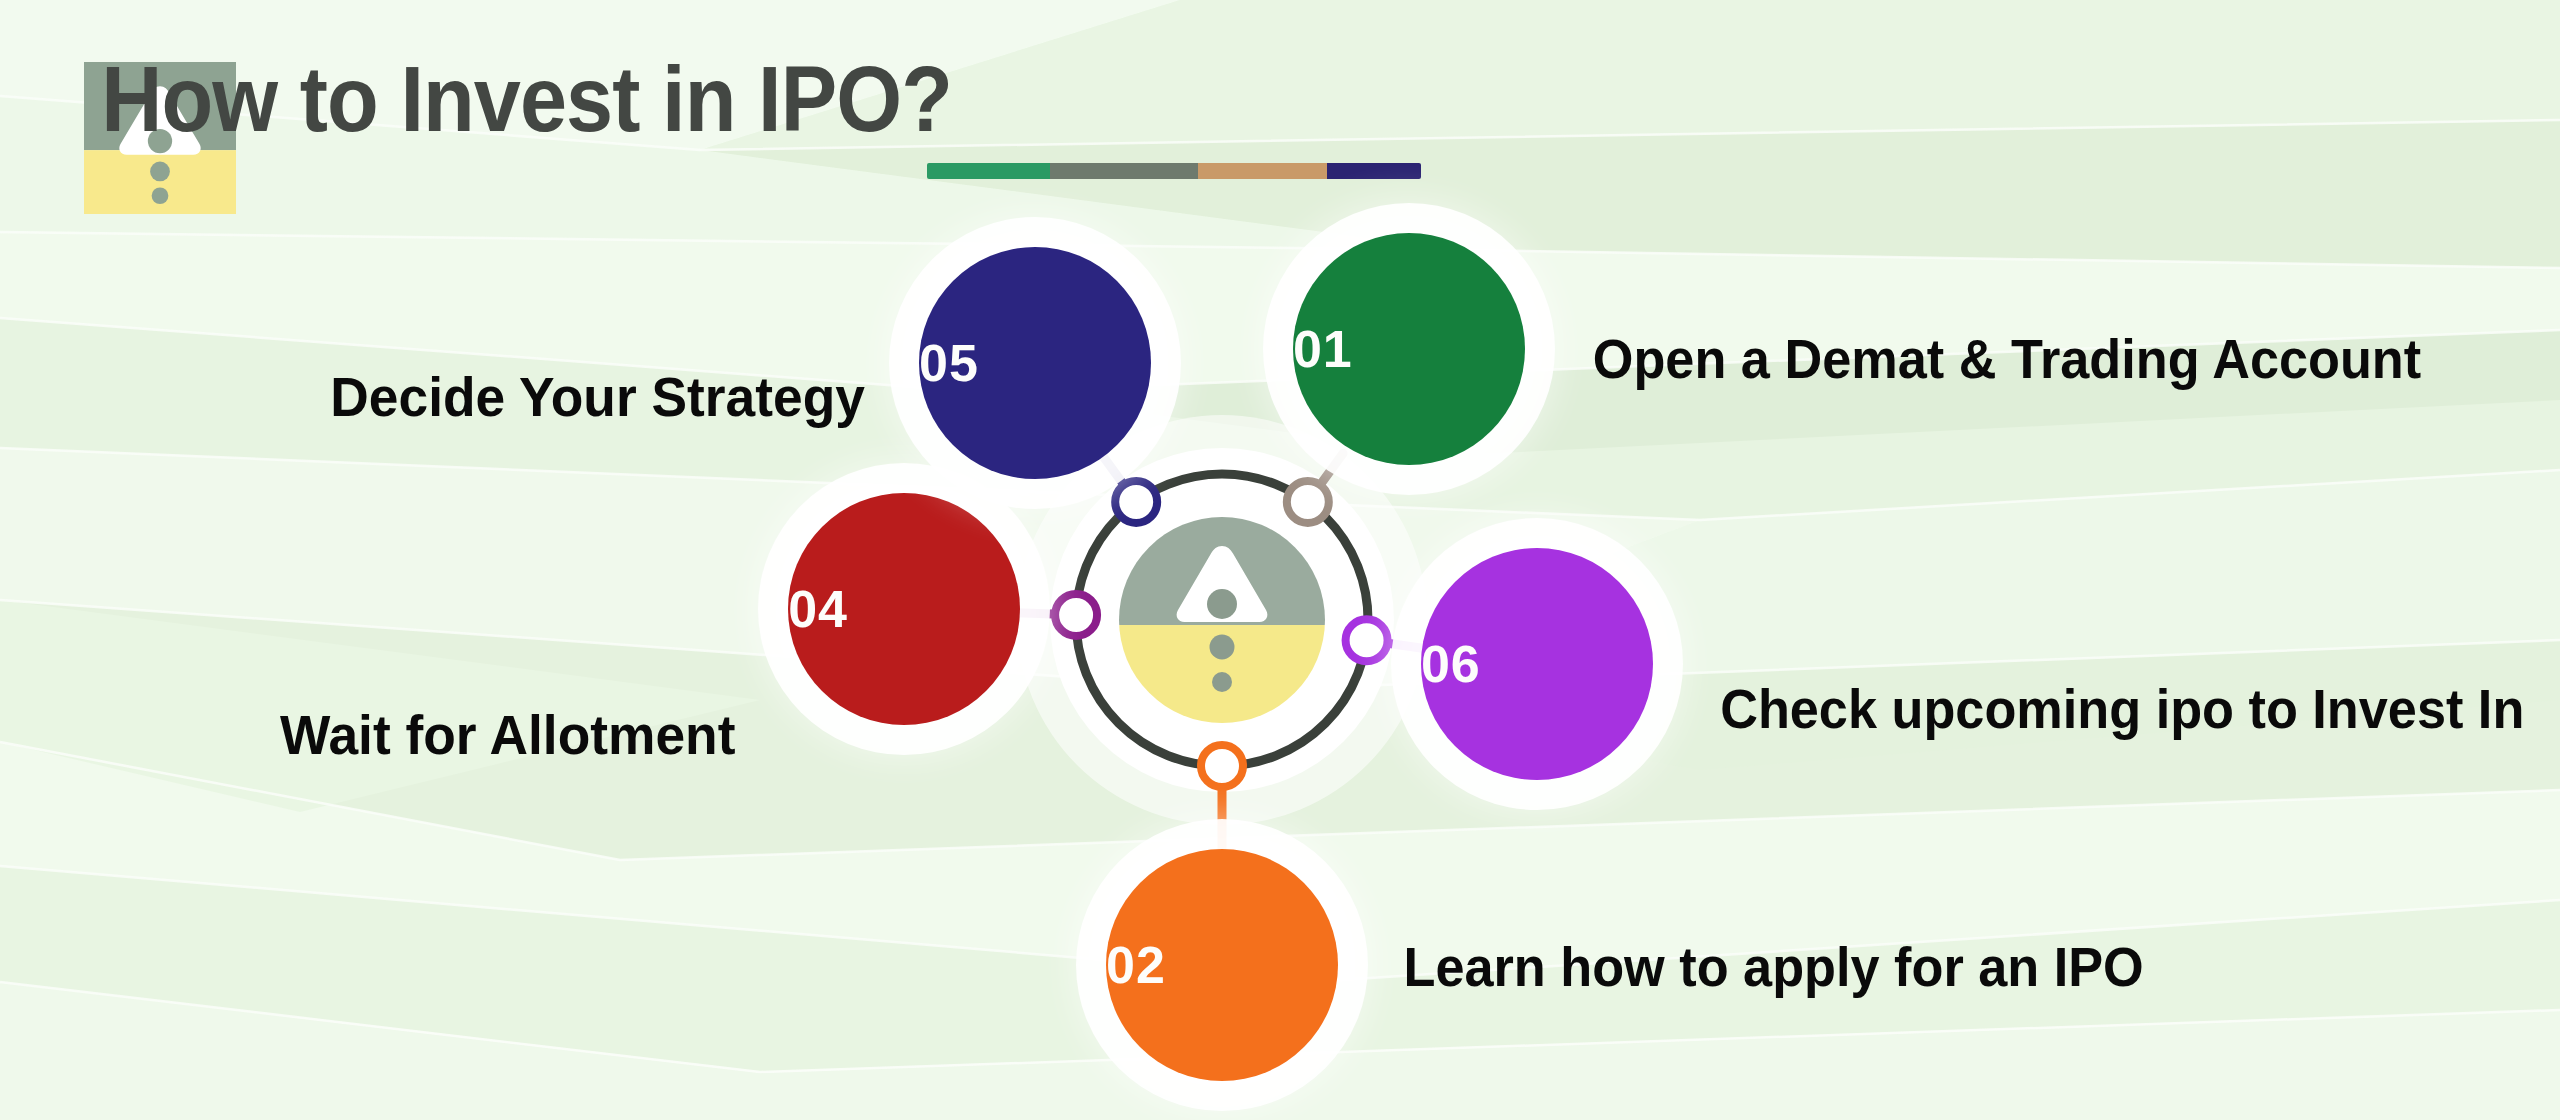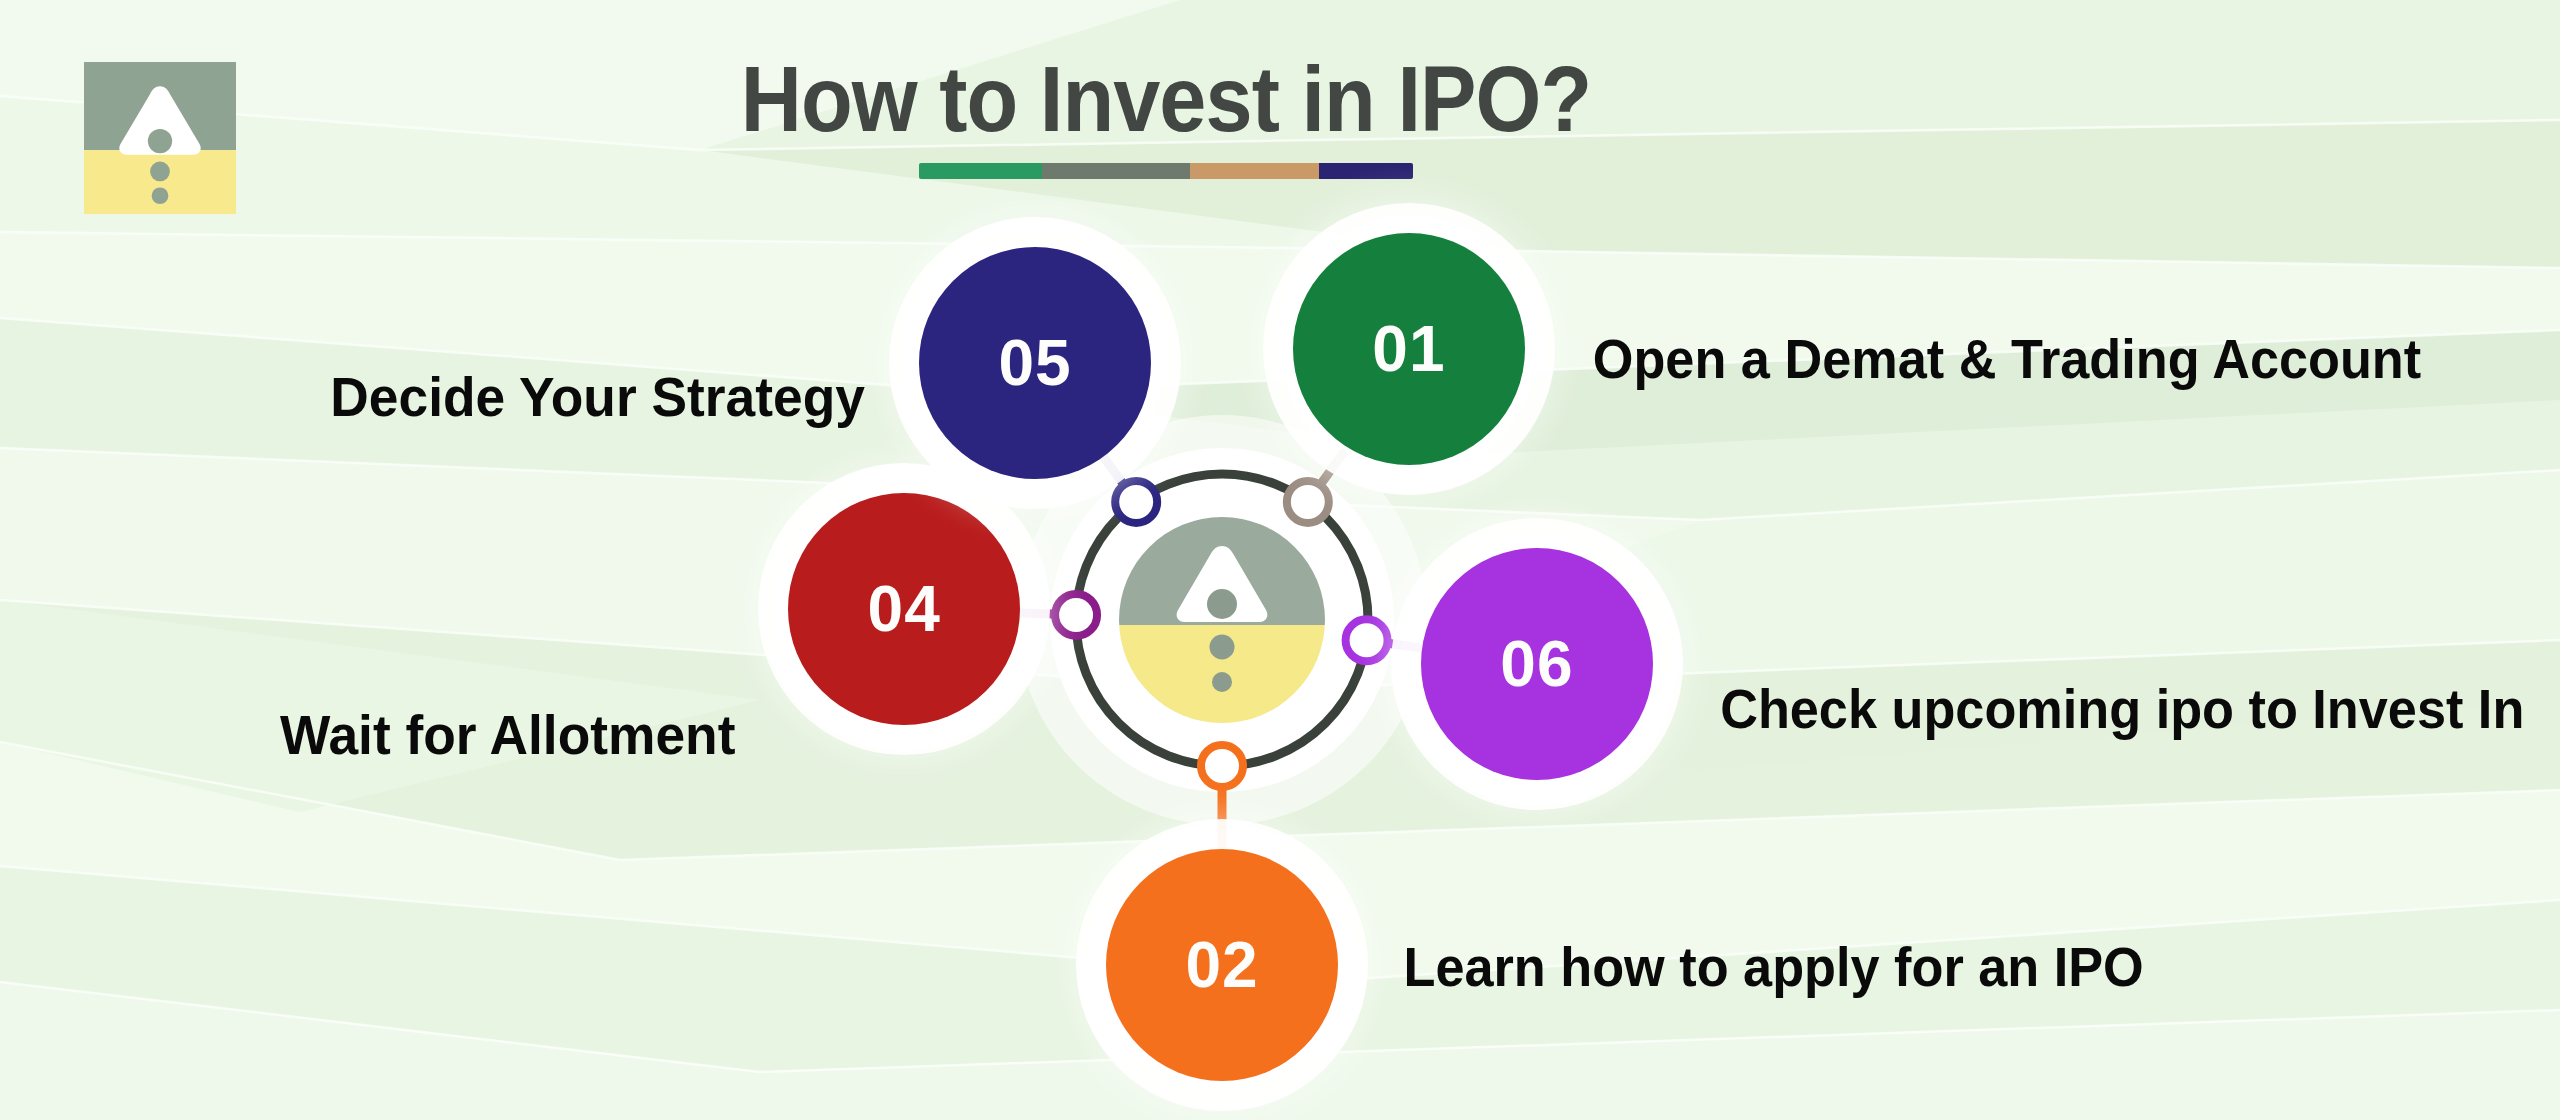--- a/index.html
+++ b/index.html
@@ -28,24 +28,23 @@
   .brand-logo {
     position: absolute;
     left: 84px;
     top: 62px;
     width: 152px;
     height: 152px;
   }
   
   .title-block {
     position: absolute;
-    left: 0;
+    left: 8px;
     top: 50px;
     width: 2332px;
-    text-align: center;
     pointer-events: none;
   }
   .page-title {
     font-family: "Liberation Sans Narrow", "Liberation Sans", sans-serif;
     font-weight: bold;
     font-size: 92px;
     letter-spacing: -1px;
     color: #434743;
     line-height: 1.08;
     margin: 0;
@@ -75,25 +74,24 @@
   }
 
   
   .step-node {
     position: absolute;
     width: 232px;
     height: 232px;
     border-radius: 50%;
     display: flex;
     align-items: center;
-    justify-content: center;
     color: #fdfdfb;
     font-family: "Liberation Sans Narrow", "Liberation Sans", sans-serif;
     font-weight: bold;
-    font-size: 64px;
+    font-size: 52px;
     letter-spacing: 1px;
     box-shadow: 0 0 0 30px rgba(255,255,255,0.92),
                 0 0 34px 34px rgba(255,255,255,0.45);
     z-index: 6;
     user-select: none;
   }
 
   
   .step-caption {
     position: absolute;

